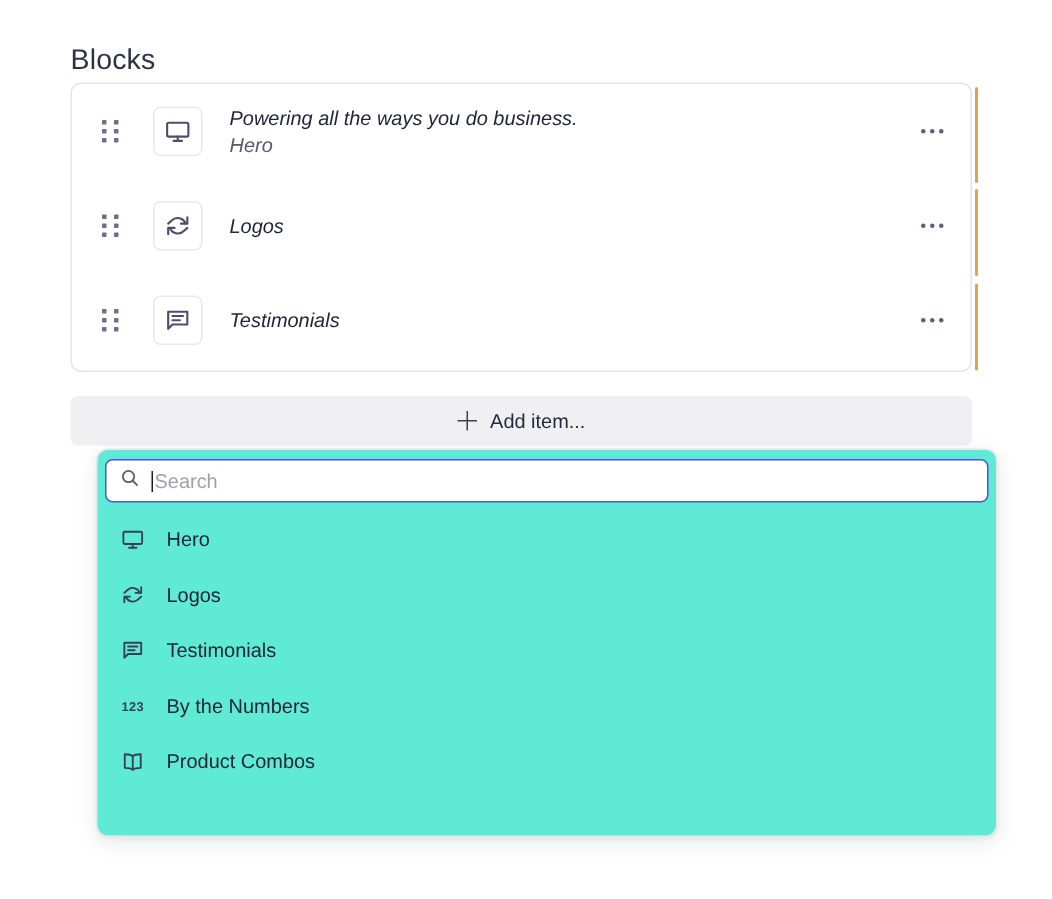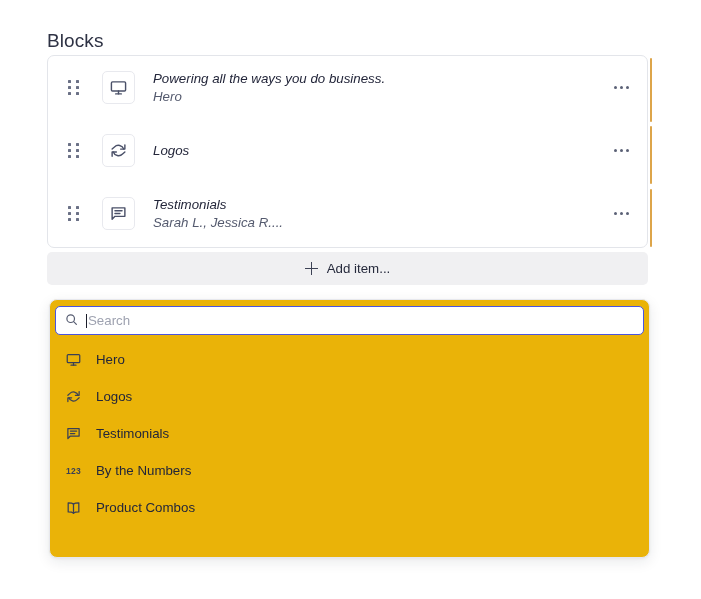--- a/index.html
+++ b/index.html
@@ -143,21 +143,21 @@
     left: 650px;
     width: 2px;
     border-radius: 1px;
     background: #dda54a;
   }
 
   
   .add-item-bar {
     position: absolute;
     left: 47px;
-    top: 252px;
+    top: 264px;
     width: 601px;
     height: 33px;
     background: #f0f0f2;
     border-radius: 5px;
     display: flex;
     align-items: center;
     justify-content: center;
     cursor: pointer;
     user-select: none;
   }
@@ -178,25 +178,25 @@
     content: "";
     position: absolute;
     background: #3c4255;
   }
   .plus-icon::before { left: 0; top: 6px; width: 13px; height: 1.4px; }
   .plus-icon::after  { top: 0; left: 6px; height: 13px; width: 1.4px; }
 
   
   .dropdown {
     position: absolute;
-    left: 49px;
+    left: 64px;
     top: 299px;
     width: 601px;
     height: 259px;
-    background: #eab308;
+    background: #5eead4;
     border: 1px solid #e7e8ed;
     border-radius: 8px;
     box-shadow: 0 4px 14px rgba(24,28,44,0.09), 0 1px 3px rgba(24,28,44,0.05);
     padding: 4px 0 0 0;
   }
 
   .search-wrap {
     margin: 2px 5px 0 5px;
     height: 29px;
     border: 1.6px solid #4a55e0;
@@ -336,21 +336,20 @@
       </div>
       <div class="icon-box">
         <svg width="17" height="17" viewBox="0 0 24 24" fill="none" stroke="#4a5068" stroke-width="2" stroke-linecap="round" stroke-linejoin="round">
           <path d="M3 4h18v12H7l-4 4V4z"></path>
           <line x1="7" y1="8" x2="17" y2="8"></line>
           <line x1="7" y1="12" x2="14" y2="12"></line>
         </svg>
       </div>
       <div class="row-text">
         <div class="row-title">Testimonials</div>
-        <div class="row-sub">Sarah L., Jessica R....</div>
       </div>
       <div class="row-menu">
         <span class="menu-dots">
             <i></i>
             <i></i>
             <i></i>
           </span>
       </div>
     </div>
   </div>

